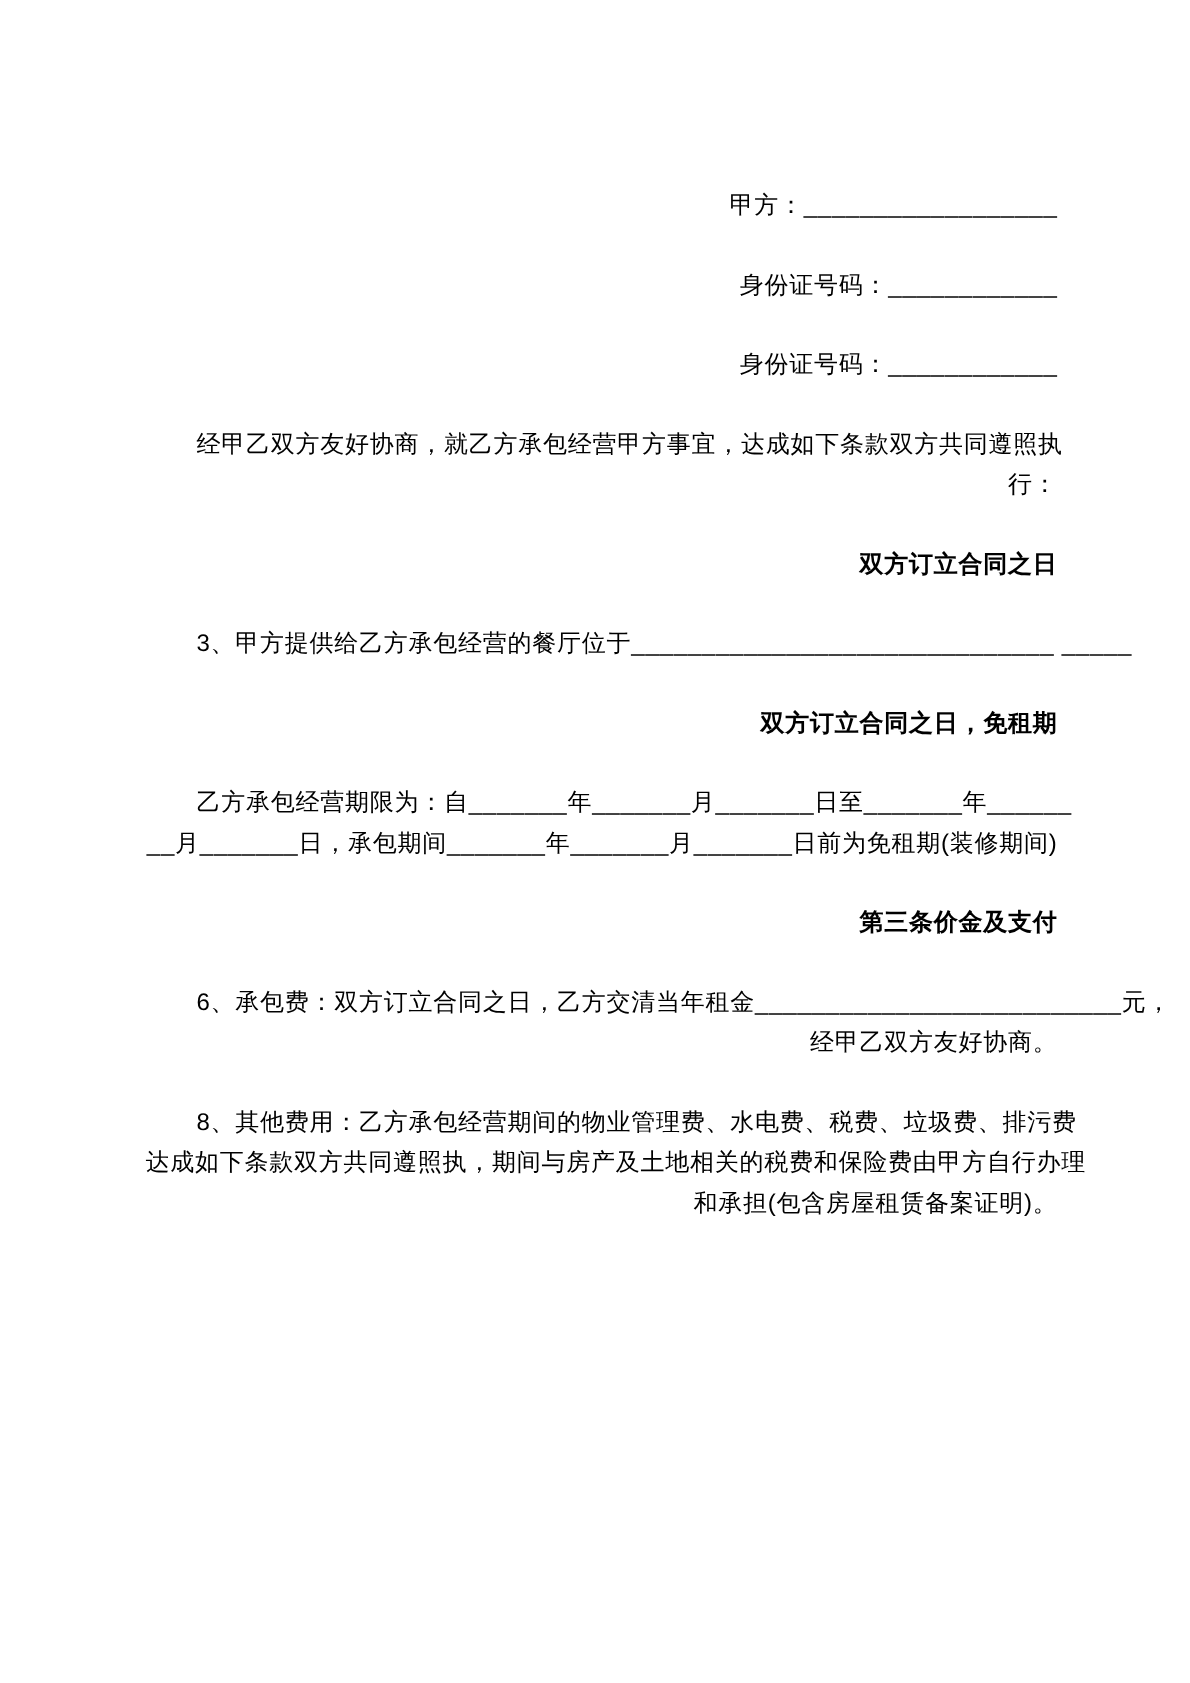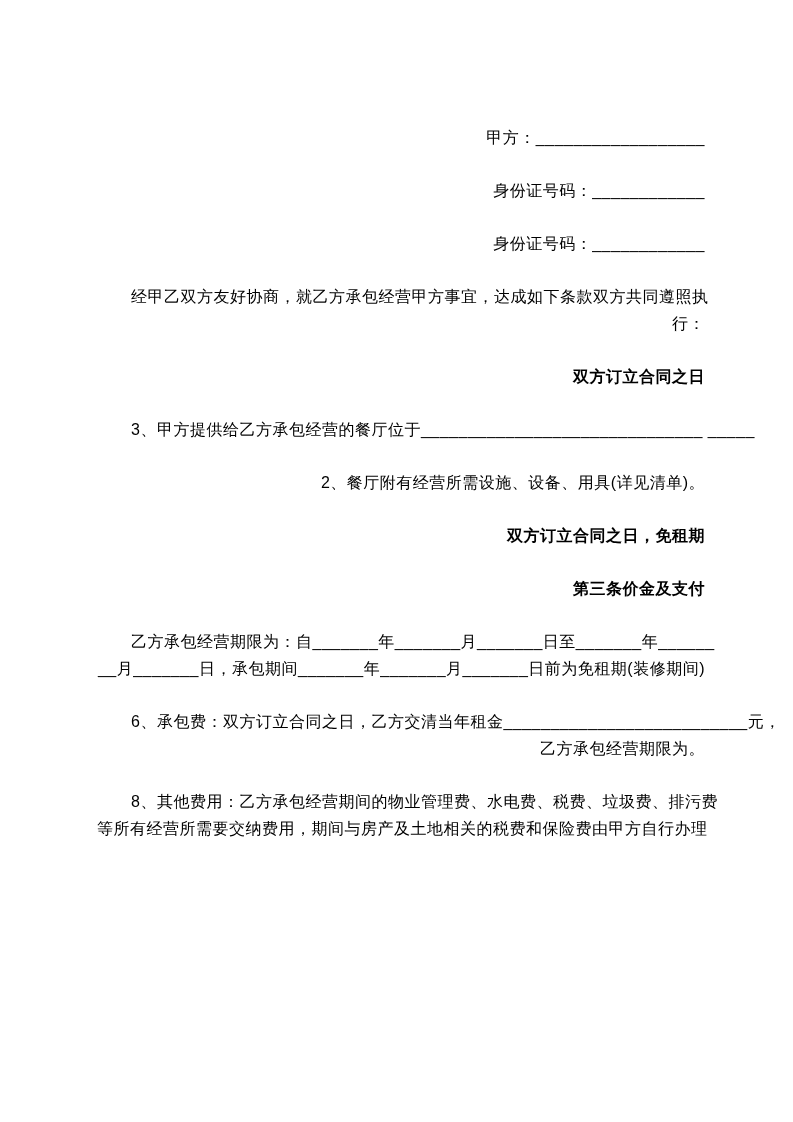--- a/index.html
+++ b/index.html
@@ -43,35 +43,33 @@
       <div class="block body">
         <div class="line indent">经甲乙双方友好协商，就乙方承包经营甲方事宜，达成如下条款双方共同遵照执</div>
         <div class="line">行：</div>
       </div>
       <div class="block heading">
         <div class="line indent">双方订立合同之日</div>
       </div>
       <div class="block body">
         <div class="line indent">3、甲方提供给乙方承包经营的餐厅位于______________________________ _____</div>
       </div>
-      <div class="block body">
-        <div class="line indent">2、餐厅附有经营所需设施、设备、用具(详见清单)。</div>
-      </div>
       <div class="block heading">
         <div class="line indent">双方订立合同之日，免租期</div>
+      </div>
+      <div class="block body">
+        <div class="line indent">乙方承包经营期限为：自_______年_______月_______日至_______年______</div>
+        <div class="line">__月_______日，承包期间_______年_______月_______日前为免租期(装修期间)</div>
       </div>
       <div class="block heading">
         <div class="line indent">第三条价金及支付</div>
       </div>
       <div class="block body">
-        <div class="line indent">乙方承包经营期限为：自_______年_______月_______日至_______年______</div>
-        <div class="line">__月_______日，承包期间_______年_______月_______日前为免租期(装修期间)</div>
-      </div>
-      <div class="block body">
         <div class="line indent">6、承包费：双方订立合同之日，乙方交清当年租金__________________________元，</div>
-        <div class="line">乙方承包经营期限为。</div>
+        <div class="line">经甲乙双方友好协商。</div>
       </div>
       <div class="block body">
         <div class="line indent">8、其他费用：乙方承包经营期间的物业管理费、水电费、税费、垃圾费、排污费</div>
-        <div class="line">等所有经营所需要交纳费用，期间与房产及土地相关的税费和保险费由甲方自行办理</div>
+        <div class="line">达成如下条款双方共同遵照执，期间与房产及土地相关的税费和保险费由甲方自行办理</div>
+        <div class="line">和承担(包含房屋租赁备案证明)。</div>
       </div>
     </div>
 </div>
 
 </body></html>

